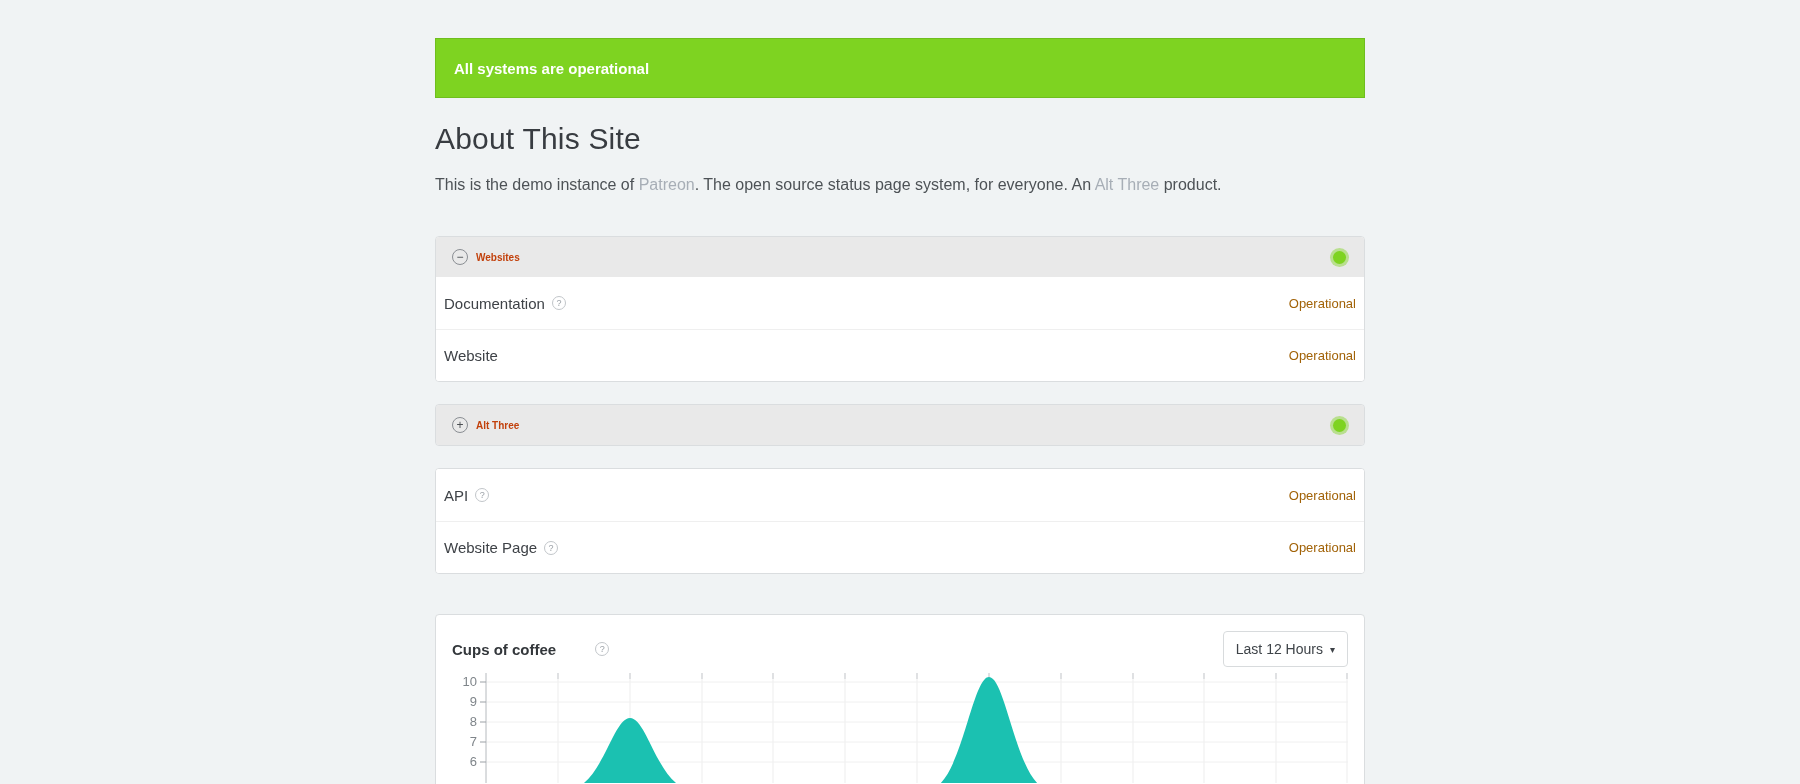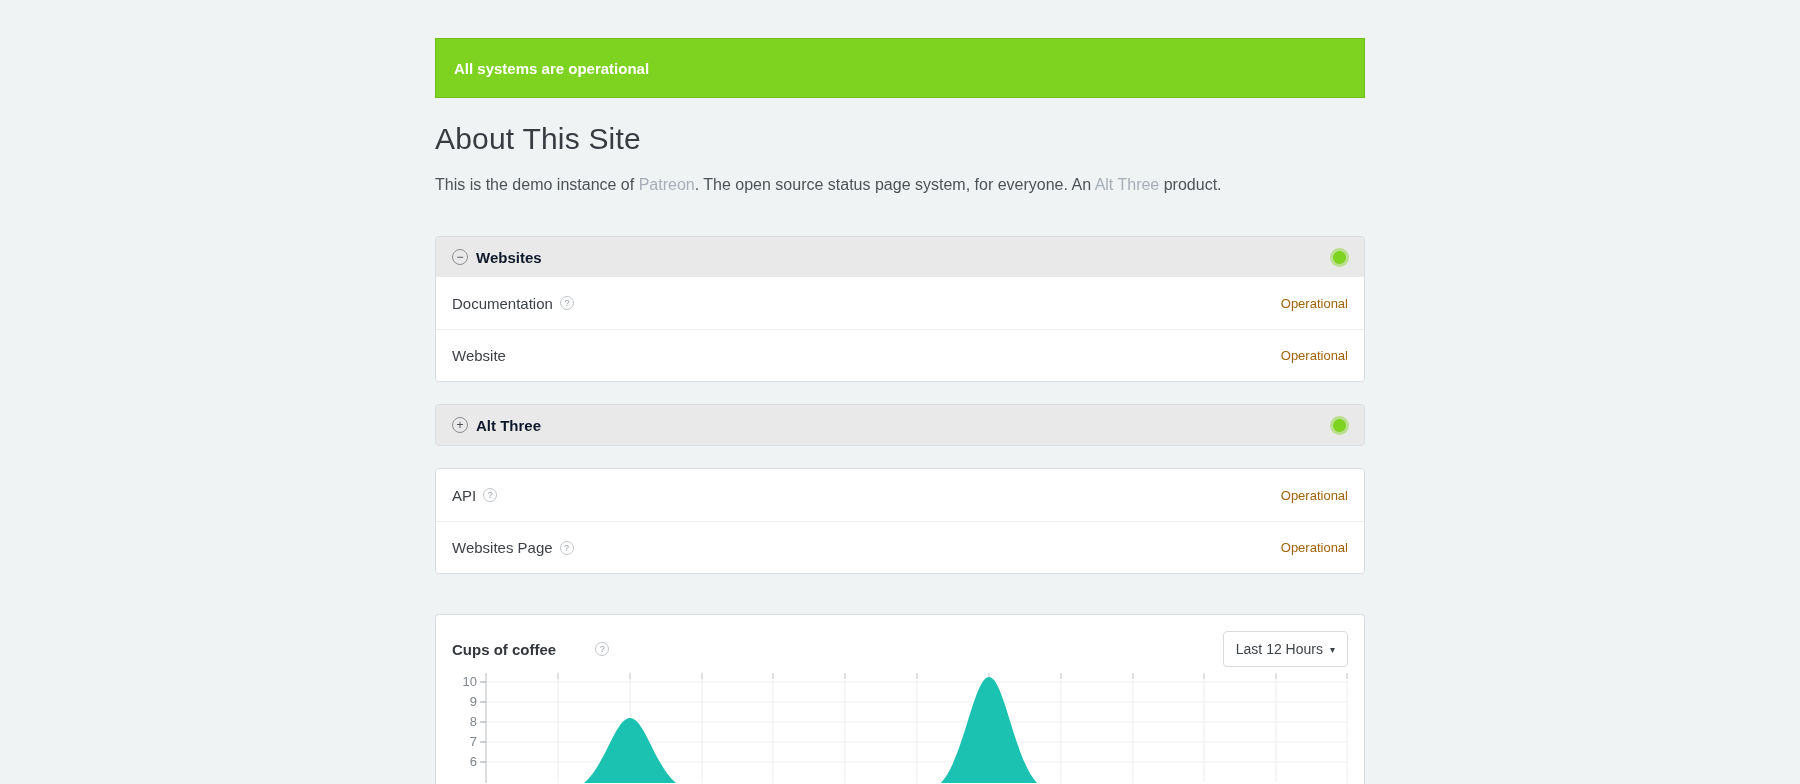--- a/index.html
+++ b/index.html
@@ -44,21 +44,21 @@
   }
   .card-groups { margin-top: 40px; }
   .card + .card { margin-top: 22px; }
   .group-header {
     background: #E9E9E9;
     padding: 11px 16px;
     display: flex;
     align-items: center;
     min-height: 40px;
   }
-  .group-title { font-size: 15px; font-weight: bold; color: #0f172a; }
+  .group-title { font-size: 10px; font-weight: bold; color: #c2410c; }
   .toggle-circle {
     width: 16px; height: 16px;
     border: 1px solid #8A8E93;
     border-radius: 50%;
     display: inline-flex;
     align-items: center;
     justify-content: center;
     font-size: 12px;
     line-height: 1;
     color: #4A4E52;
@@ -71,21 +71,21 @@
     width: 13px; height: 13px;
     border-radius: 50%;
     background: #7ED321;
     box-shadow: 0 0 0 3px rgba(126, 211, 33, 0.45);
     flex: 0 0 auto;
     margin-right: 2px;
   }
   .component-row {
     display: flex;
     align-items: center;
-    padding: 16px;
+    padding: 8px;
     min-height: 52px;
     background: #FFFFFF;
   }
   .component-row + .component-row { border-top: 1px solid #EFEFEF; }
   .component-name { font-size: 15px; color: #3E4247; }
   .help-icon {
     display: inline-flex;
     align-items: center;
     justify-content: center;
     width: 14px; height: 14px;
@@ -165,21 +165,21 @@
     </div>
 
     <div class="card">
       <div class="component-row">
         <span class="component-name">API</span>
         <span class="help-icon">?</span>
         <span class="spacer"></span>
         <span class="component-status">Operational</span>
       </div>
       <div class="component-row">
-        <span class="component-name">Websites Page</span>
+        <span class="component-name">Website Page</span>
         <span class="help-icon">?</span>
         <span class="spacer"></span>
         <span class="component-status">Operational</span>
       </div>
     </div>
   </div>
 
   <div class="card metric-card">
     <div class="metric-header">
       <span class="metric-title">Cups of coffee</span>

